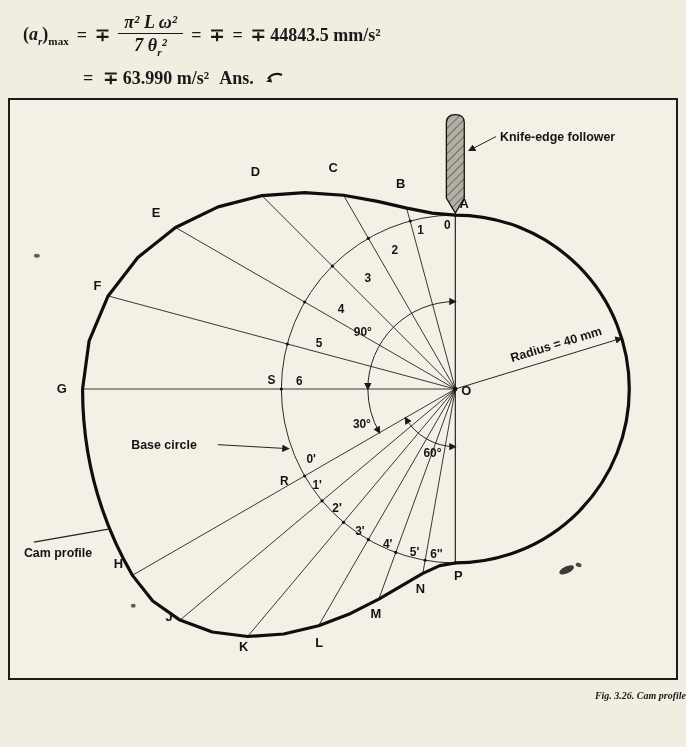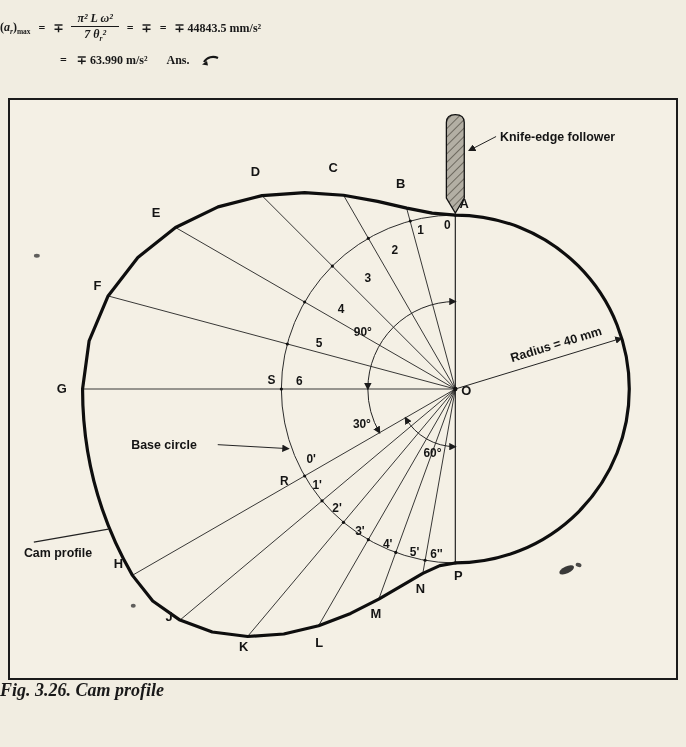--- a/index.html
+++ b/index.html
@@ -1,38 +1,38 @@
 <!DOCTYPE html>
 <html><head>
 <meta charset="utf-8">
 <style>
   html,body{margin:0;padding:0;background:#cfcabc;}
   .page{
     width:686px;height:747px;background:#f1ede1;position:relative;overflow:hidden;
     font-family:"Liberation Serif",serif;color:#191919;
   }
   
-  .equations{padding:12px 4px 0 0;font-weight:700;font-size:12px;height:92px;box-sizing:border-box;}
+  .equations{padding:12px 4px 0 23px;font-weight:700;font-size:18px;height:92px;box-sizing:border-box;}
   .eq-row{display:flex;align-items:center;gap:8px;white-space:nowrap;}
   .eq-row.second{margin-top:9px;margin-left:60px;gap:10px;}
   .frac{display:inline-flex;flex-direction:column;align-items:center;line-height:1.12;justify-content:flex-end;}
   .frac .num{padding:0 6px 1px;border-bottom:1.5px solid #191919;display:inline-block;}
   .frac .den{padding-top:1px;display:inline-block;}
   .it{font-style:italic;}
   sub{font-size:0.62em;}
-  .ans{margin-left:9px;}
+  .ans{margin-left:0;}
   .flourish{display:inline-flex;align-items:center;}
   
   .figure-box{margin:6px 6px 0 8px;border:2px solid #1b1b1b;background:#f4f0e5;
     width:670px;height:582px;box-sizing:border-box;}
   .figure-box svg{display:block;}
   svg text{font-family:"Liberation Sans",sans-serif;font-size:13px;font-weight:700;fill:#141414;}
   svg text.small{font-size:12px;}
   svg text.callout{font-size:12.5px;font-weight:700;}
-  .caption{text-align:left;font-style:italic;font-weight:700;font-size:18px;}
+  .caption{text-align:right;font-style:italic;font-weight:700;font-size:10px;margin-top:10px;}
 </style>
 </head>
 <body>
 
 <div class="page">
 
   <div class="equations">
     <div class="eq-row">
       <span><span>(</span><span class="it">a</span><sub class="it">r</sub><span>)</span><sub>max</sub></span>
       <span>=</span>

